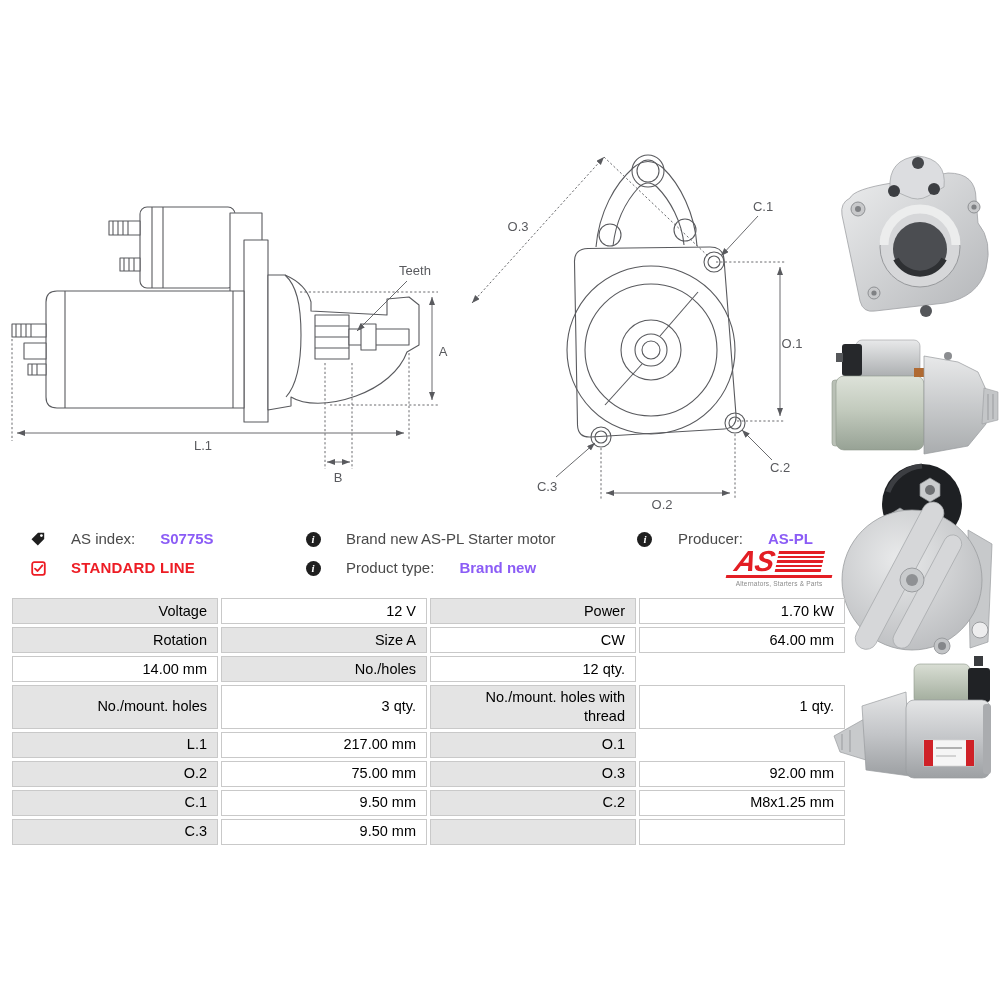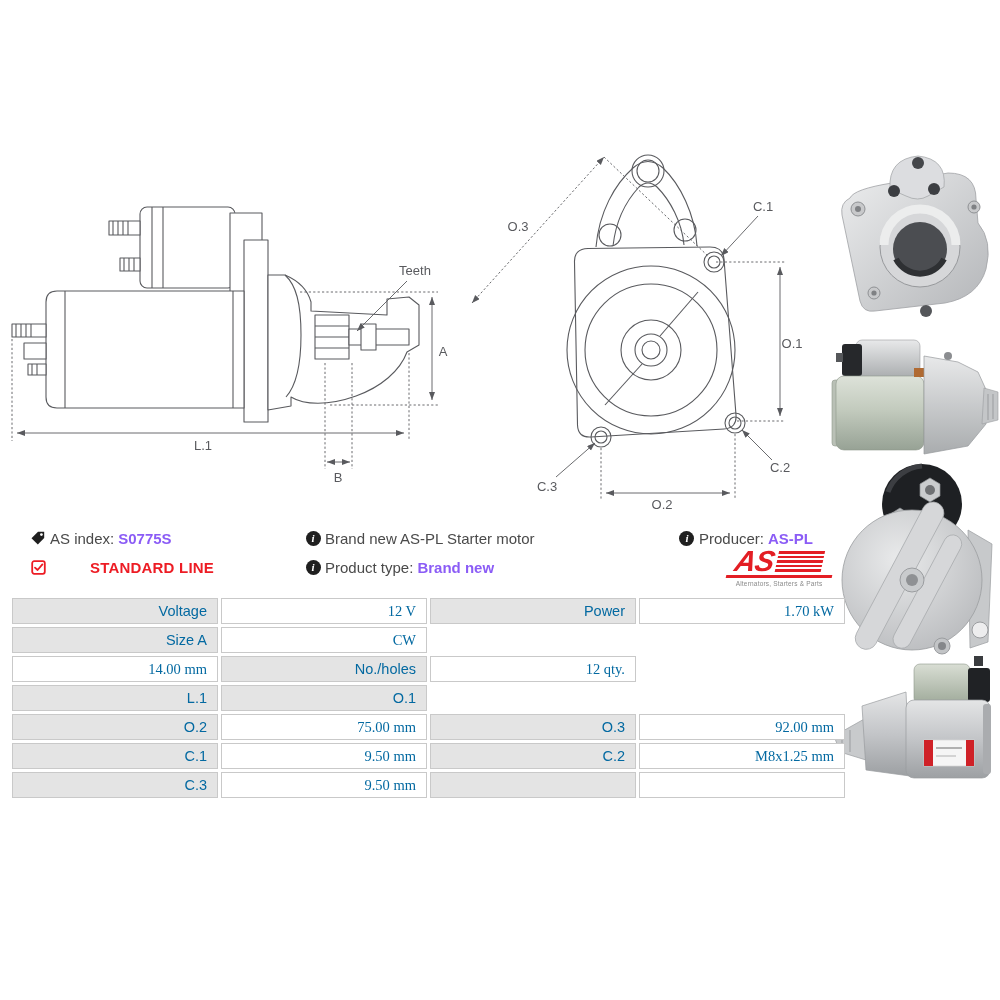--- a/index.html
+++ b/index.html
@@ -5,44 +5,44 @@
   html,body{margin:0;padding:0;background:#ffffff;}
   .page{position:relative;width:1000px;height:1000px;background:#ffffff;overflow:hidden;
         font-family:"Liberation Sans",sans-serif;color:#3d3d3d;}
   svg text{font-family:"Liberation Sans",sans-serif;}
   .abs{position:absolute;}
 
   
   .draw-label{fill:#595a5e;font-size:13px;}
 
   
-  .info-line{position:absolute;display:flex;align-items:flex-start;gap:4px;font-size:15px;color:#4a4a4a;white-space:nowrap;}
+  .info-line{position:absolute;display:flex;align-items:flex-end;gap:25px;font-size:15px;color:#4a4a4a;white-space:nowrap;}
   .info-line b{color:#8b5cf6;}
   .ico{display:inline-flex;width:16px;height:16px;align-items:center;justify-content:center;flex:0 0 auto;}
   .info-dot{width:15px;height:15px;border-radius:50%;background:#1f1f1f;color:#fff;font-size:11px;font-weight:bold;
             display:inline-flex;align-items:center;justify-content:center;font-family:"Liberation Serif",serif;font-style:italic;}
-  .std-line{color:#ed1c24;font-weight:bold;letter-spacing:.2px;margin-left:40px;}
+  .std-line{color:#ed1c24;font-weight:bold;letter-spacing:.2px;}
   .producer{justify-content:flex-end;width:195px;}
 
   
   .as-logo{position:absolute;left:726px;top:548px;width:106px;}
   .as-logo .row{display:flex;align-items:flex-end;justify-content:center;transform:skewX(-12deg);}
   .as-logo .as-txt{color:#e31e24;font-weight:bold;font-style:italic;font-size:29px;line-height:26px;letter-spacing:-1px;}
   .as-logo .stripes{display:flex;flex-direction:column;gap:2px;margin-left:3px;margin-bottom:2px;}
   .as-logo .stripes i{display:block;width:46px;height:2.6px;background:#e31e24;}
   .as-logo .underbar{height:3px;background:#e31e24;margin-top:1px;transform:skewX(-12deg);}
   .as-logo .tagline{margin-top:2px;font-size:6.5px;color:#8a8a8a;text-align:center;letter-spacing:.2px;white-space:nowrap;}
 
   
   .specs-table{position:absolute;left:12px;top:598px;width:833px;display:flex;flex-direction:column;gap:3px;}
   .spec-row{display:grid;grid-template-columns:1fr 1fr 1fr 1fr;gap:3px;}
   .cell{box-sizing:border-box;min-height:26px;border:1px solid #c9c9c9;display:flex;align-items:center;
-        justify-content:flex-end;text-align:right;padding:2px 10px;font-size:14.5px;line-height:1.3;color:#0369a1;}
+        justify-content:flex-end;text-align:right;padding:2px 10px;font-size:14.5px;line-height:1.3;color:#000000;}
   .cell.lab{background:#e4e4e4;}
-  .cell.val{background:#ffffff;font-family:Liberation Serif, serif;}
+  .cell.val{background:#ffffff;}
 
   .photo{position:absolute;}
 </style>
 </head>
 <body>
 
 <div class="page">
 
   <svg class="abs" style="left:5px;top:185px;" width="450" height="330" viewBox="0 0 450 330">
     <defs>
@@ -334,30 +334,39 @@
   </div>
 
   <div class="specs-table">
     <div class="spec-row">
       <div class="cell lab">Voltage</div>
       <div class="cell val">12 V</div>
       <div class="cell lab">Power</div>
       <div class="cell val">1.70 kW</div>
     </div>
     <div class="spec-row">
+      <div class="cell lab">Rotation</div>
       <div class="cell lab">Size A</div>
       <div class="cell val">CW</div>
+      <div class="cell val">64.00 mm</div>
     </div>
     <div class="spec-row">
       <div class="cell val">14.00 mm</div>
       <div class="cell lab">No./holes</div>
       <div class="cell val">12 qty.</div>
     </div>
     <div class="spec-row">
+      <div class="cell lab">No./mount. holes</div>
+      <div class="cell val">3 qty.</div>
+      <div class="cell lab">No./mount. holes with thread</div>
+      <div class="cell val">1 qty.</div>
+    </div>
+    <div class="spec-row">
       <div class="cell lab">L.1</div>
+      <div class="cell val">217.00 mm</div>
       <div class="cell lab">O.1</div>
     </div>
     <div class="spec-row">
       <div class="cell lab">O.2</div>
       <div class="cell val">75.00 mm</div>
       <div class="cell lab">O.3</div>
       <div class="cell val">92.00 mm</div>
     </div>
     <div class="spec-row">
       <div class="cell lab">C.1</div>

